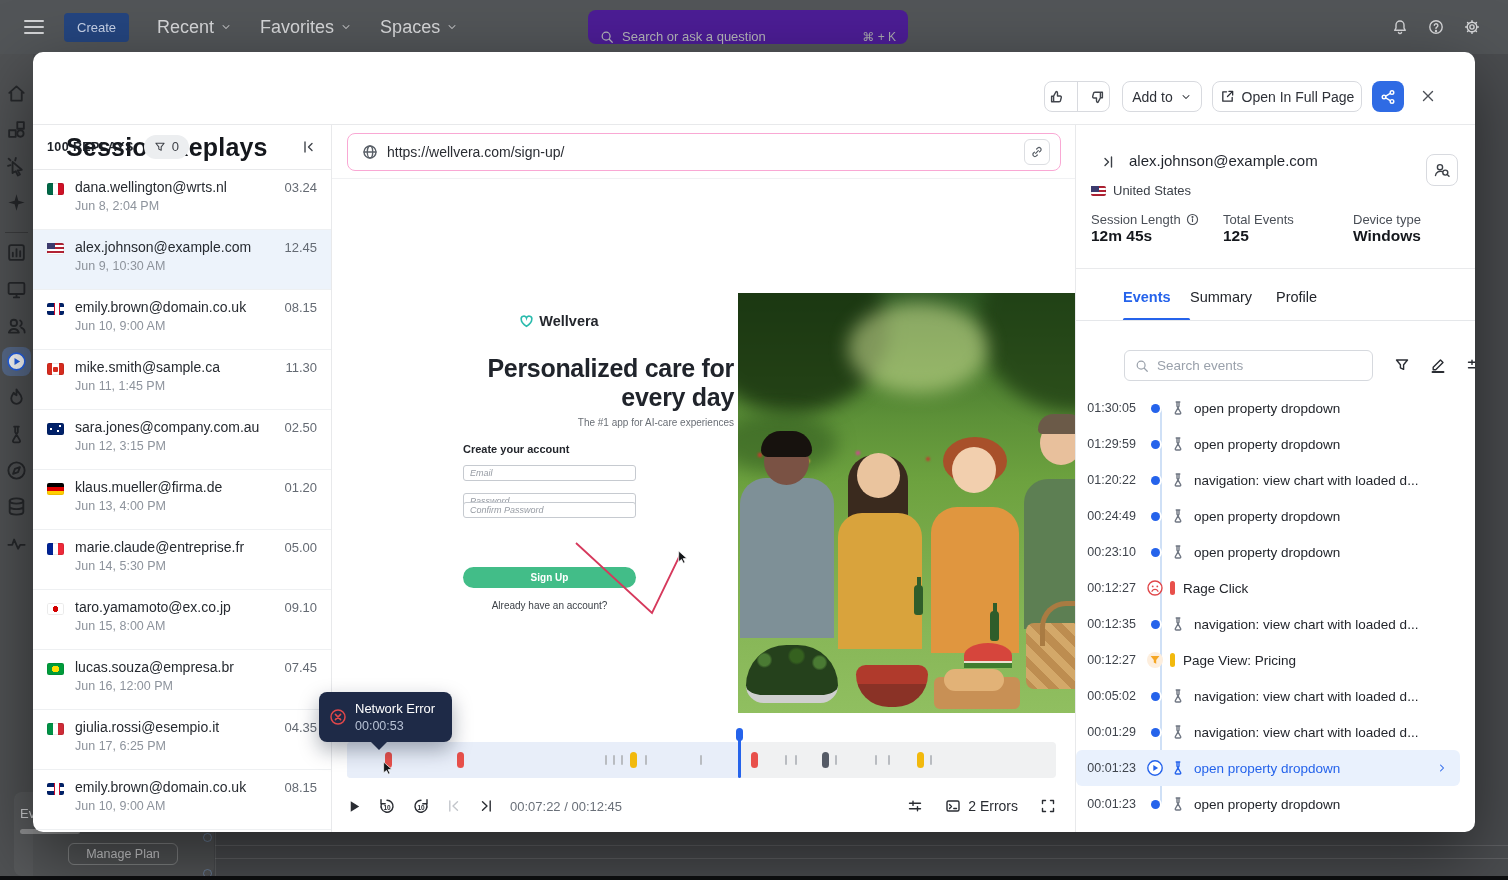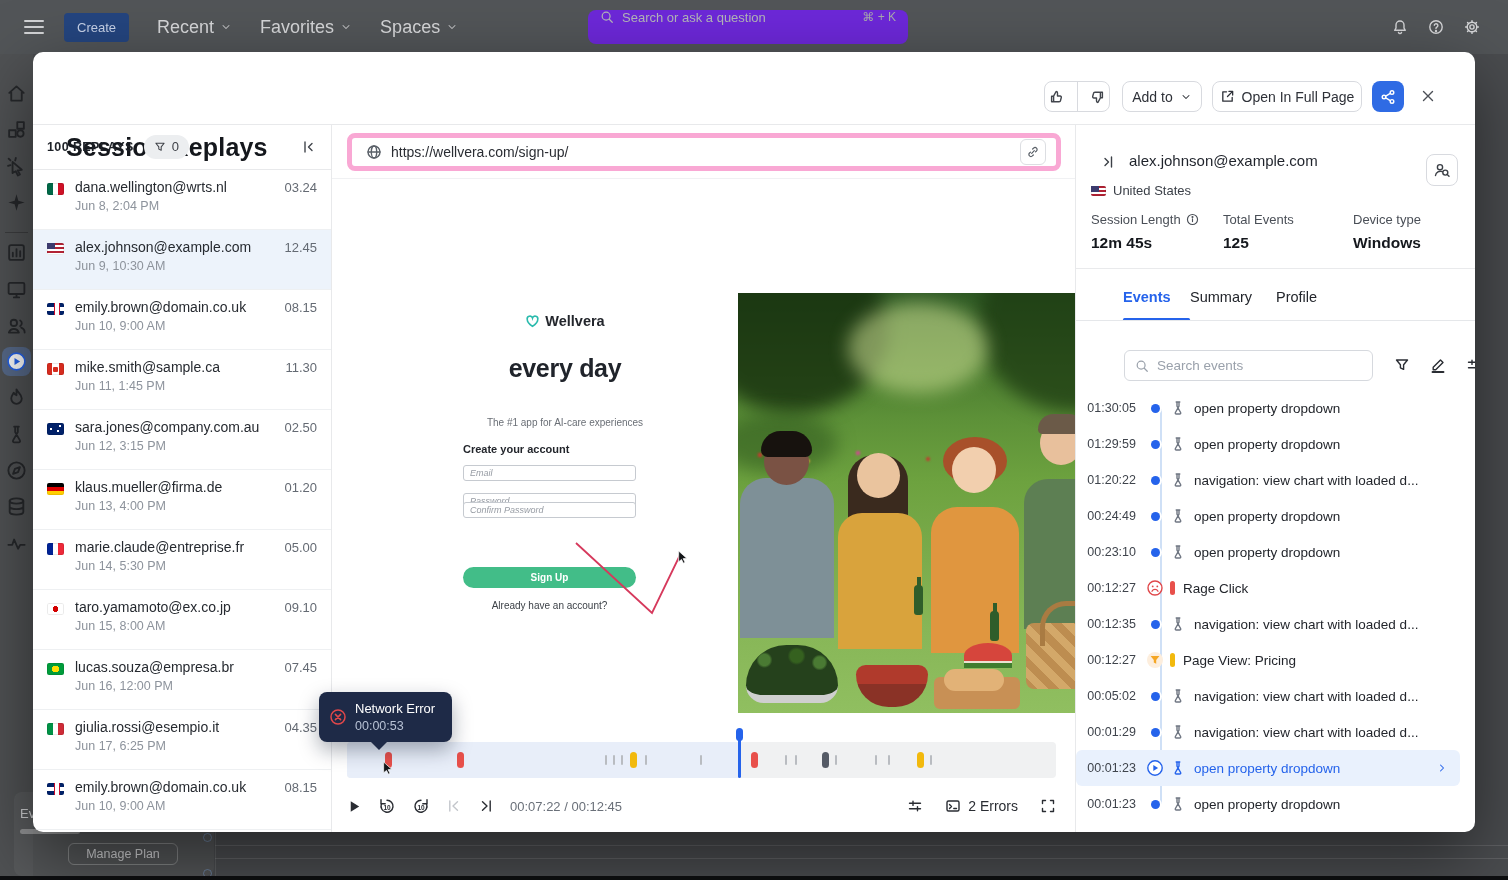--- a/index.html
+++ b/index.html
@@ -12,21 +12,21 @@
   .i12{width:12px;height:12px}.i14{width:14px;height:14px}.i15{width:15px;height:15px}
   .i16{width:16px;height:16px}.i18{width:18px;height:18px}
 
   
   #topbar{position:absolute;left:0;top:0;width:1508px;height:54px;background:#525558;display:flex;align-items:center;color:#d3d4d6}
   #hamburger{width:20px;height:14px;margin-left:24px;display:flex;flex-direction:column;justify-content:space-between;cursor:pointer}
   #hamburger i{height:2px;background:#d2d3d5;border-radius:1px}
   #create-btn{margin-left:20px;background:#24457f;color:#c7d2e8;font-size:13px;padding:7px 13px;border-radius:4px}
   .tb-menu{display:flex;align-items:center;gap:6px;font-size:18px;color:#d6d7d9;margin-left:28px}
   .tb-menu .ico{color:#c3c4c7}
-  #tb-search{position:absolute;left:588px;top:10px;width:320px;height:34px;background:#6d28d9;border-radius:8px;display:flex;align-items:flex-start;padding:0 12px;color:#b4b6b9;font-size:13px;gap:8px}
+  #tb-search{position:absolute;left:588px;top:10px;width:320px;height:34px;background:#4c1d95;border-radius:8px;display:flex;align-items:flex-end;padding:0 12px;color:#b4b6b9;font-size:13px;gap:8px}
   #tb-search .short{margin-left:auto;font-size:12px;color:#a9abae}
   .tb-right{position:absolute;top:19px;color:#d5d6d8}
 
   #rail{position:absolute;left:0;top:54px;width:33px;height:822px;background:#505254}
   .rail-ico{position:absolute;left:6px;width:21px;height:21px;color:#26282b}
   .rail-div{position:absolute;left:5px;width:23px;height:1px;background:rgba(0,0,0,.25)}
   .rail-active{position:absolute;left:2px;width:29px;height:29px;border-radius:8px;background:rgba(96,136,205,.45)}
 
   #bg-bottom-line1,#bg-bottom-line2{position:absolute;height:1px;background:rgba(255,255,255,.12)}
   #bg-vline{position:absolute;width:1px;background:rgba(255,255,255,.10)}
@@ -76,27 +76,27 @@
   .flag-ca{background:linear-gradient(90deg,#d52b1e 28%,#fff 28% 72%,#d52b1e 72%);position:relative}
   .flag-ca::after{content:"";position:absolute;left:50%;top:50%;width:5px;height:5px;margin:-2.5px;background:#d52b1e;border-radius:1px}
   .flag-au{background:radial-gradient(circle 1px at 13px 3px,#fff 99%,transparent),radial-gradient(circle 1px at 11px 8px,#fff 99%,transparent),radial-gradient(circle 1.4px at 4px 6px,#fff 99%,transparent),#012169}
   .flag-de{background:linear-gradient(180deg,#000 33%,#d00 33% 66%,#ffce00 66%)}
   .flag-fr{background:linear-gradient(90deg,#002395 33%,#fff 33% 66%,#ed2939 66%)}
   .flag-jp{background:radial-gradient(circle 3px at 50% 50%,#d30000 99%,transparent),#fff}
   .flag-br{background:radial-gradient(circle 3.4px at 50% 50%,#ffdf00 99%,transparent),#009c3b}
   .flag-it{background:linear-gradient(90deg,#009246 33%,#fff 33% 66%,#ce2b37 66%)}
 
   
-  #url-bar{position:absolute;left:314px;top:81px;width:714px;height:38px;border:5px solid #f9a8d4;border-radius:8px;display:flex;align-items:center;padding:0 10px 0 14px;gap:9px}
+  #url-bar{position:absolute;left:314px;top:81px;width:714px;height:38px;border:1px solid #f9a8d4;border-radius:8px;display:flex;align-items:center;padding:0 10px 0 14px;gap:9px}
   #url-text{font-size:14px;color:#2a2d33}
   #link-btn{margin-left:auto;width:26px;height:26px;border:1px solid #dcdee2;border-radius:6px;display:flex;align-items:center;justify-content:center;color:#5a6068;cursor:pointer}
   #url-under{position:absolute;left:299px;top:126px;width:743px;height:1px;background:#f0f1f3}
 
   #stage{position:absolute;left:299px;top:127px;width:743px;height:560px;background:#fff;overflow:hidden}
-  .site-center{position:absolute;left:58px;width:350px;text-align:center}
+  .site-center{position:absolute;left:52px;width:350px;text-align:right}
   #site-logo{top:134px;display:flex;align-items:center;justify-content:center;gap:5px;font-size:14.5px;font-weight:700;color:#23262c}
   #site-h1{top:175px;font-size:25px;line-height:1.16;font-weight:700;color:#20242b;letter-spacing:-.3px}
   #site-sub{top:238px;font-size:10px;color:#6a6f76}
   #site-formlabel{position:absolute;left:131px;top:264px;font-size:11px;font-weight:700;color:#23262c}
   .site-input{position:absolute;left:131px;width:173px;height:16px;border:1px solid #c6cad0;border-radius:3px;font-size:9px;font-style:italic;color:#969ba3;display:flex;align-items:center;padding-left:6px;background:#fff}
   #signup-btn{position:absolute;left:131px;top:388px;width:173px;height:21px;border-radius:11px;background:#42bd88;color:#fff;font-size:10px;font-weight:700;display:flex;align-items:center;justify-content:center;cursor:pointer}
   #signin-link{position:absolute;left:131px;top:421px;width:173px;text-align:center;font-size:10px;font-weight:400;color:#3d4248;cursor:pointer}
 
   
   #photo{position:absolute;left:406px;top:114px;width:366px;height:420px;overflow:hidden;background:linear-gradient(180deg,#2f5a25 0%,#49792f 16%,#5d9138 30%,#6da23f 45%,#7aab4b 62%,#87b657 80%,#90bf60 100%)}
@@ -152,21 +152,21 @@
   .num10 b{position:absolute;left:0;right:0;top:6.5px;text-align:center;font-size:6.5px;font-weight:700}
 
   
   #d-head{position:absolute;left:1043px;top:72px;width:399px}
   #d-expand{position:absolute;left:24px;top:30px;color:#3c4047;cursor:pointer}
   #d-email{position:absolute;left:53px;top:28px;font-size:15px;color:#1f232b}
   #d-usersearch{position:absolute;left:350px;top:30px;width:32px;height:32px;border:1px solid #d8dadf;border-radius:8px;display:flex;align-items:center;justify-content:center;color:#3c4047;cursor:pointer}
   #d-country{position:absolute;left:15px;top:59px;display:flex;align-items:center;gap:7px;font-size:13px;color:#3a3f47}
   .stat{position:absolute;top:88px}
   .stat .lb{font-size:13px;color:#4a4f57;display:flex;align-items:center;gap:5px}
-  .stat .vl{font-size:15.5px;font-weight:700;color:#15181d;margin-top:7px}
+  .stat .vl{font-size:15.5px;font-weight:700;color:#15181d;}
   #d-div{position:absolute;left:0;top:144px;width:399px;height:1px;background:#e9eaec}
   .tab{position:absolute;top:165px;font-size:14.5px;color:#23262c;cursor:pointer}
   .tab.active{color:#2563eb;font-weight:600}
   #tab-underline{position:absolute;left:47px;top:194px;width:67px;height:3px;background:#2563eb;border-radius:2px}
   #tabs-border{position:absolute;left:0;top:196px;width:399px;height:1px;background:#e5e7ea}
   #ev-search{position:absolute;left:48px;top:226px;width:249px;height:31px;border:1px solid #d6d9de;border-radius:6px;display:flex;align-items:center;gap:8px;padding:0 10px;color:#9aa1ab;font-size:13.5px}
   .ev-tool{position:absolute;top:233px;color:#2a2d33;cursor:pointer}
 
   #events-list{position:absolute;left:1043px;top:338px;width:398px;height:442px;overflow:hidden}
   #ev-line{position:absolute;left:84px;top:18px;width:2px;height:396px;background:#cfe0f6}
@@ -551,20 +551,21 @@
     <div id="stage">
       <div class="site-center abs" id="site-logo">
         <span class="ico i15">
             <svg viewBox="0 0 16 16">
               <path d="M8 13.2S2.4 9.6 2.4 5.9A2.9 2.9 0 0 1 8 4.4a2.9 2.9 0 0 1 5.6 1.5C13.6 9.6 8 13.2 8 13.2z" fill="none" stroke="#2bbbad" stroke-width="1.7"></path>
             </svg>
           </span>
         <span>Wellvera</span>
       </div>
       <div class="site-center abs" id="site-h1">
+        <div>Personalized care for</div>
         <div>every day</div>
       </div>
       <div class="site-center abs" id="site-sub">The #1 app for AI-care experiences</div>
       <div id="site-formlabel">Create your account</div>
       <div class="site-input" style="top:286px">Email</div>
       <div class="site-input" style="top:314px">Password</div>
       <div class="site-input" style="top:323px">Confirm Password</div>
       <div id="signup-btn">Sign Up</div>
       <div id="signin-link">Already have an account?</div>
 

